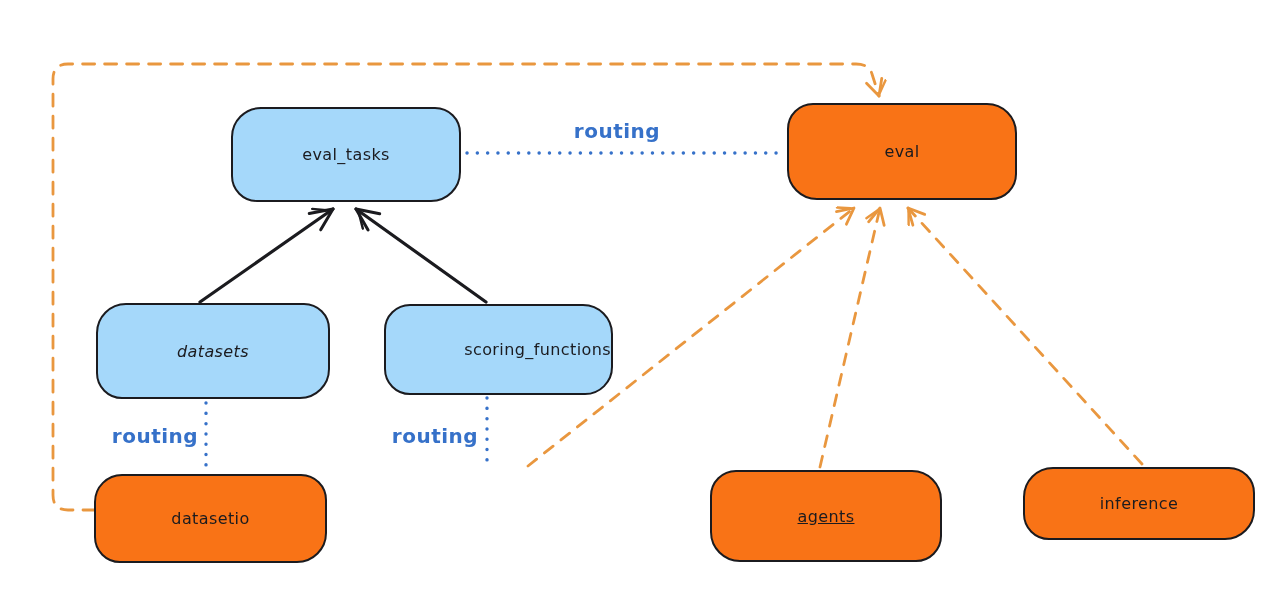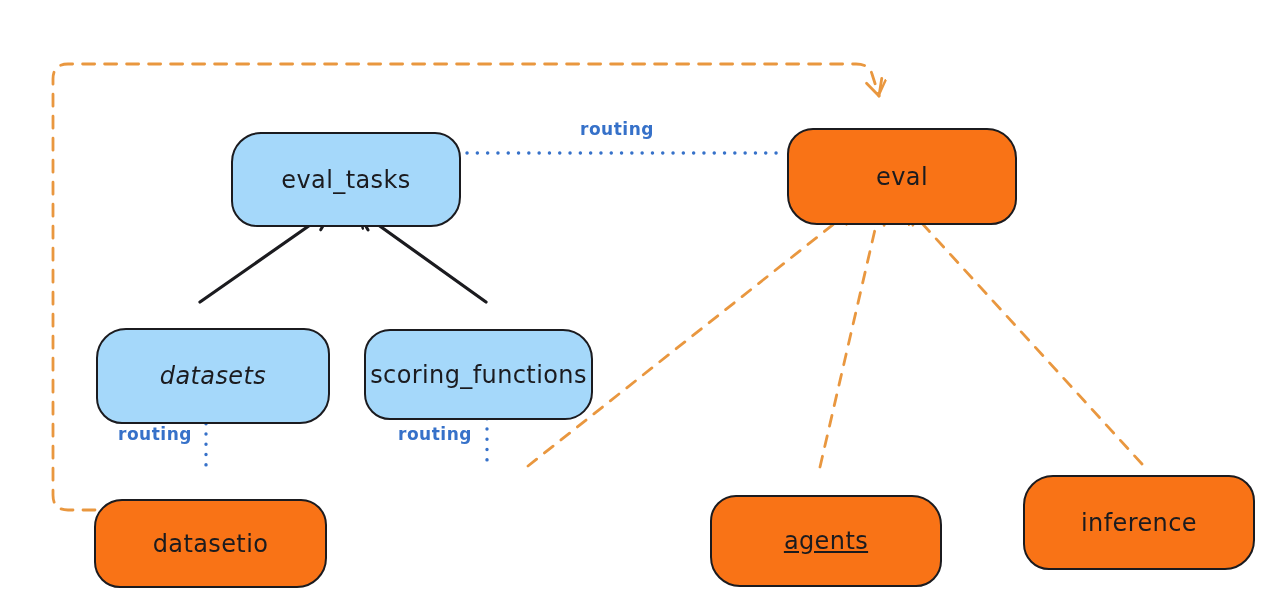--- a/index.html
+++ b/index.html
@@ -16,44 +16,43 @@
     left: 0; top: 0;
     width: 1280px; height: 596px;
   }
   .node {
     position: absolute;
     box-sizing: border-box;
     border: 2.6px solid #1b1b1f;
     display: flex;
     align-items: center;
     justify-content: center;
-    font-size: 24px;
+    font-size: 16px;
     font-weight: 500;
     letter-spacing: 0.4px;
     color: #1b1b1f;
     border-radius: 30px 26px 30px 26px;
-    margin-top: 25px;
   }
   .node.blue  { background: #a5d8fa; }
   .node.green { background: #f97316; }
 
   .n-eval-tasks        { left: 231px;  top: 107px; width: 230px; height: 95px; }
   .n-eval              { left: 787px;  top: 103px; width: 230px; height: 97px; border-radius: 26px 30px 26px 30px; }
   .n-datasets          { left: 96px;   top: 303px; width: 234px; height: 96px; font-style: italic; }
-  .n-scoring-functions { left: 364px;  top: 304px; width: 229px; height: 91px; border-radius: 26px 30px 28px 26px; }
+  .n-scoring-functions { left: 384px;  top: 304px; width: 229px; height: 91px; border-radius: 26px 30px 28px 26px; justify-content: flex-end; }
   .n-datasetio         { left: 94px;   top: 474px; width: 233px; height: 89px; border-radius: 28px 26px 30px 26px; }
   .n-scoring           { left: 388px;  top: 470px; width: 234px; height: 95px; }
   .n-agents            { left: 710px;  top: 470px; width: 232px; height: 92px; border-radius: 26px 30px 26px 30px; text-decoration: underline; }
-  .n-inference         { left: 1023px; top: 450px; width: 232px; height: 95px; }
+  .n-inference         { left: 1023px; top: 467px; width: 232px; height: 73px; }
 
   .edge-label {
     position: absolute;
     width: 110px;
     text-align: center;
-    font-size: 17px;
+    font-size: 20px;
     font-weight: 600;
     letter-spacing: 0.5px;
     color: #3671c9;
   }
   .l-routing-top  { left: 562px; top: 119px; }
   .l-routing-left { left: 100px; top: 424px; }
   .l-routing-mid  { left: 380px; top: 424px; }
 </style>
 </head>
 <body>

